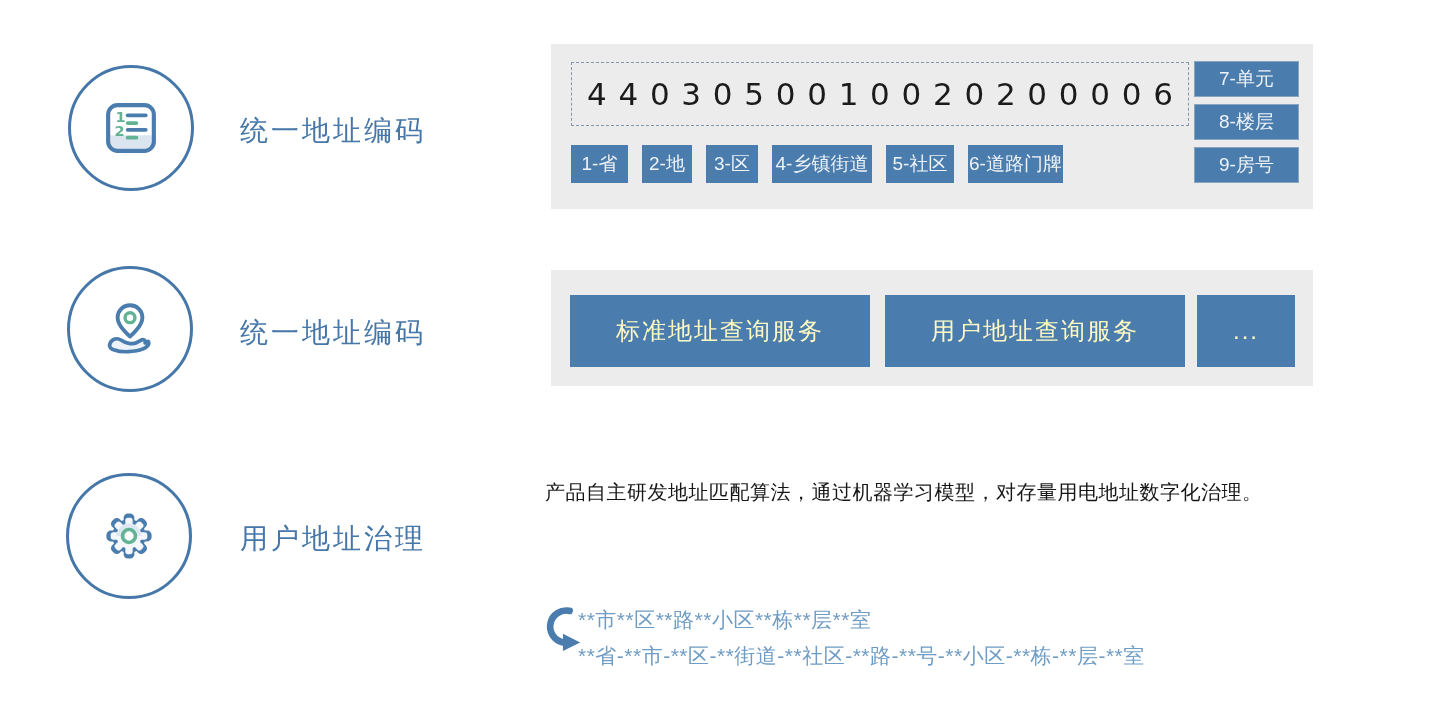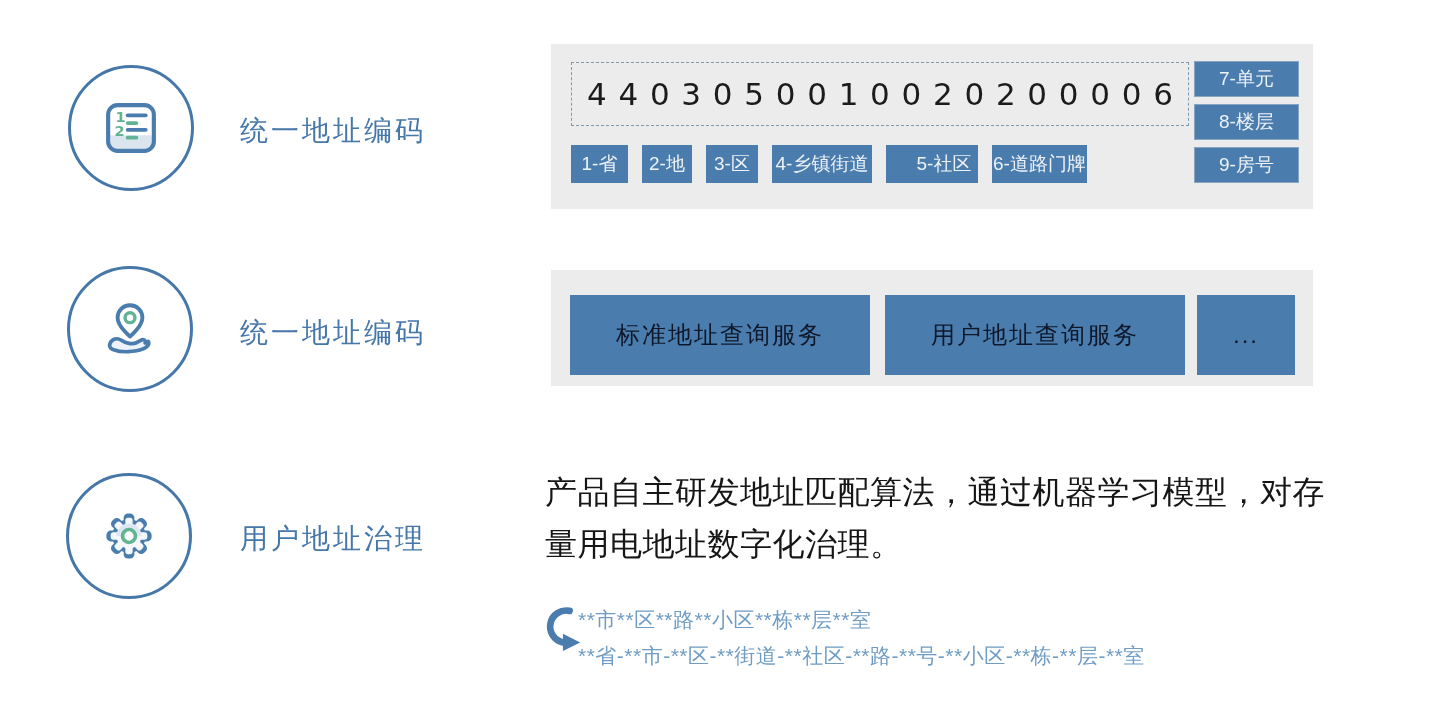--- a/index.html
+++ b/index.html
@@ -32,37 +32,37 @@
     padding:0 15px;box-sizing:border-box;
   }
   .code-digit{font-size:31px;color:#1b1b1b;font-family:"DejaVu Sans",sans-serif;}
   
   .seg-row{position:absolute;left:20px;top:101px;display:flex;gap:14px;border-radius:14px;}
   .seg-box{
     height:38px;background:#4a7dad;color:#eef2f7;display:flex;align-items:center;justify-content:center;
     font-size:19px;white-space:nowrap;flex:0 0 auto;
   }
   .w1{width:57px;} .w2{width:50px;} .w3{width:52px;} .w4{width:100px;}
-  .w5{width:68px;padding-left:24px;} .w6{width:95px;} .w7{width:112px;}
+  .w5{width:68px;} .w6{width:95px;} .w7{width:112px;}
   
   .right-col{position:absolute;left:643px;top:17px;display:flex;flex-direction:column;gap:7px;}
   .right-box{
     width:105px;height:36px;background:#4a7dad;border:1px solid #87a4c0;color:#eef2f7;
     display:flex;align-items:center;justify-content:center;font-size:19px;box-sizing:border-box;
   }
   
   .svc-btn{
-    position:absolute;top:25px;height:80px;background:#4a7dad;color:#0f172a;border:none;
+    position:absolute;top:25px;height:72px;background:#4a7dad;color:#fef9c3;border:none;
     display:flex;align-items:center;justify-content:center;font-size:24px;letter-spacing:2px;
     font-family:inherit;cursor:pointer;
   }
   .b1{left:19px;width:300px;} .b2{left:334px;width:300px;} .b3{left:646px;width:98px;}
   
   .gov-para{
-    position:absolute;left:545px;top:466px;width:800px;font-size:32px;color:#161616;
+    position:absolute;left:545px;top:466px;width:800px;font-size:20px;color:#161616;
     line-height:52px;letter-spacing:0.5px;
   }
   .example-line{position:absolute;left:578px;color:#6f9cc4;font-size:21px;white-space:nowrap;letter-spacing:0.5px;}
   .ex1{top:606px;} .ex2{top:642px;}
   .arrow-wrap{position:absolute;left:540px;top:601px;width:44px;height:58px;}
   svg{display:block;}
 </style>
 </head>
 <body>
 

